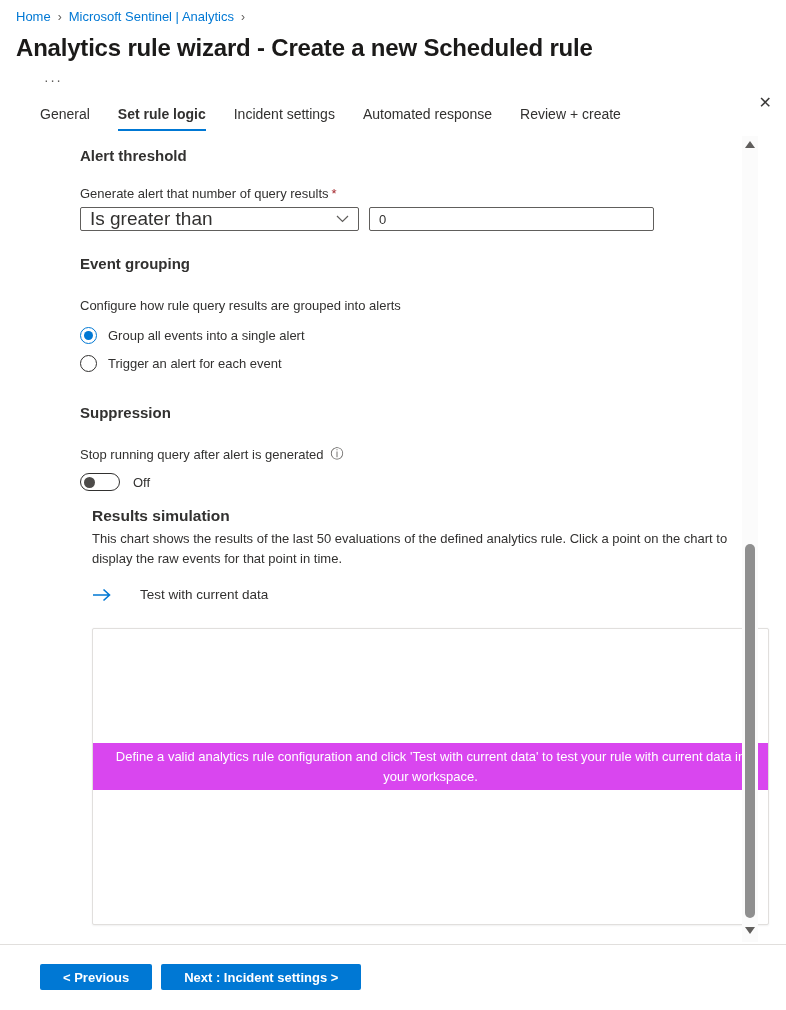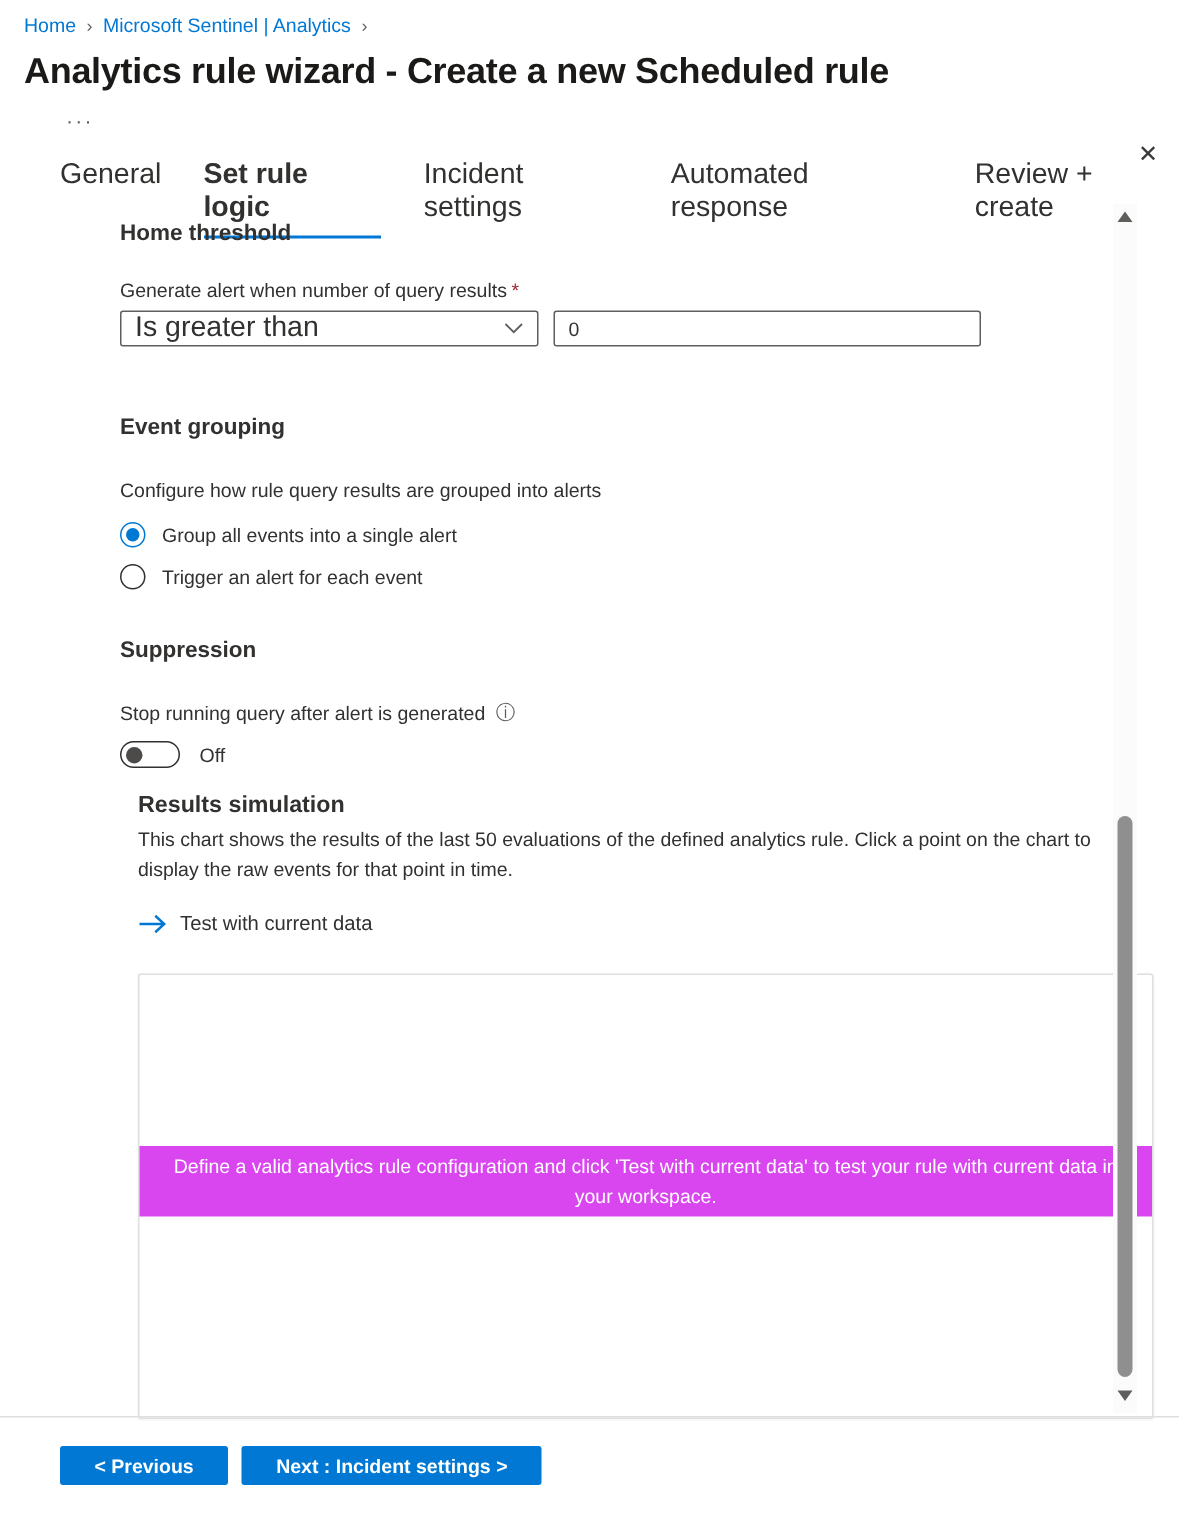--- a/index.html
+++ b/index.html
@@ -12,59 +12,59 @@
   .crumb { color:#0078d4; cursor:pointer; }
   .crumb-sep { color:#605e5c; font-size:12px; padding-top:1px; }
 
   
   .title-row { position:absolute; top:34px; left:16px; right:14px; display:flex; align-items:flex-start;flex-direction:column; }
   .page-title { font-size:24px; font-weight:700; color:#1b1a19; letter-spacing:-0.2px; line-height:1.2; }
   .more-btn { margin-left:28px; margin-top:10px; color:#605e5c; font-size:14px; letter-spacing:1.5px; cursor:pointer; line-height:1; }
   .close-btn { margin-left:auto; margin-top:6px; color:#3b3a39; font-size:16px; cursor:pointer; font-weight:400; }
 
   
-  .tabs { position:absolute; top:106px; left:40px; display:flex; gap:28px; font-size:19px; }
+  .tabs { position:absolute; top:106px; left:40px; display:flex; gap:28px; font-size:14px; }
   .tab { padding-bottom:7px; cursor:pointer; color:#323130; border-bottom:2.5px solid transparent; }
   .tab.active { font-weight:700; border-bottom-color:#0078d4; }
 
   
   .content { position:absolute; top:135px; left:0; width:742px; }
   .indented { margin-left:80px; }
   .section-heading { font-size:15px; font-weight:700; color:#323130; }
   .h-alert { margin-top:12px; }
   .field-label { margin-top:22px; font-size:13px; }
   .req { color:#a4262c; margin-left:3px; }
   .controls { display:flex; gap:10px; margin-top:6px; }
   .dropdown { width:279px; height:24px; border:1px solid #605e5c; border-radius:2px; background:#fff;
     display:flex; align-items:center; justify-content:space-between; padding:0 9px; font-size:19px; cursor:pointer; }
   .text-input { width:285px; height:24px; border:1px solid #605e5c; border-radius:2px; padding:0 9px;
     font-size:13px; color:#323130; font-family:inherit; background:#fff; }
 
-  .h-grouping { margin-top:45px; }
+  .h-grouping { margin-top:24px; }
   .desc-line { margin-top:26px; font-size:13px; }
   .radio-row { display:flex; align-items:center; gap:11px; margin-top:14px; font-size:13px; cursor:pointer; width:fit-content; }
   .radio-row + .radio-row { margin-top:11px; }
   .radio-outer { width:17px; height:17px; border-radius:50%; border:1px solid #323130; background:#fff;
     display:flex; align-items:center; justify-content:center; flex:0 0 auto; }
   .radio-row.selected .radio-outer { border:1.5px solid #0078d4; }
   .radio-dot { width:9px; height:9px; border-radius:50%; background:#0078d4; }
 
   .h-suppression { margin-top:32px; }
   .suppress-label { margin-top:24px; font-size:13px; display:flex; align-items:center; gap:7px; }
   .info-icon { color:#605e5c; font-size:13px; cursor:pointer; }
   .toggle-row { display:flex; align-items:center; gap:13px; margin-top:10px; }
   .toggle { width:40px; height:18px; border:1px solid #323130; border-radius:10px; position:relative; cursor:pointer; background:#fff; }
   .toggle-knob { position:absolute; left:3px; top:2.5px; width:11px; height:11px; border-radius:50%; background:#4d4b49; }
   .toggle-label { font-size:13px; }
 
   
   .results { margin-left:63px; margin-top:16px; width:707px;padding-left:29px; }
   .h-results { font-size:15.5px; }
   .results-desc { margin-top:4px; font-size:13px; line-height:1.55; width:676px; }
-  .test-link { display:flex; align-items:center; gap:8px; margin-top:18px; cursor:pointer; font-size:13.5px; color:#323130; width:fit-content; }
+  .test-link { display:flex; align-items:center; gap:28px; margin-top:18px; cursor:pointer; font-size:13.5px; color:#323130; width:fit-content; }
   .chart-box { margin-top:26px; width:677px; height:297px; border:1px solid #e1dfdd; border-radius:2px;
     background:#fff; position:relative; box-shadow:0 0.5px 2px rgba(0,0,0,0.06); }
   .chart-banner { position:absolute; top:114px; left:0; right:0; background:#d946ef; color:#ffffff;
     font-size:13px; line-height:1.5; text-align:center; padding:4px 10px; }
 
   
   .scrollbar { position:absolute; left:742px; top:136px; width:16px; height:806px; background:#fbfbfb; }
   .tri-up { position:absolute; top:5px; left:3px; width:0; height:0;
     border-left:5px solid transparent; border-right:5px solid transparent; border-bottom:7px solid #605e5c; cursor:pointer; }
   .tri-down { position:absolute; bottom:8px; left:3px; width:0; height:0;
@@ -98,23 +98,23 @@
   <div class="tabs">
     <div class="tab">General</div>
     <div class="tab active">Set rule logic</div>
     <div class="tab">Incident settings</div>
     <div class="tab">Automated response</div>
     <div class="tab">Review + create</div>
   </div>
 
   <div class="content">
 
-    <div class="section-heading h-alert indented">Home threshold</div>
+    <div class="section-heading h-alert indented">Alert threshold</div>
     <div class="field-label indented">
-      <span>Generate alert when number of query results</span><span class="req">*</span>
+      <span>Generate alert that number of query results</span><span class="req">*</span>
     </div>
     <div class="controls indented">
       <div class="dropdown">
         <span>Is greater than</span>
         <svg width="13" height="8" viewBox="0 0 13 8">
           <path d="M1 1 L6.5 6.5 L12 1" fill="none" stroke="#605e5c" stroke-width="1.2"></path>
         </svg>
       </div>
       <input class="text-input" type="text" value="0" style="">
     </div>

